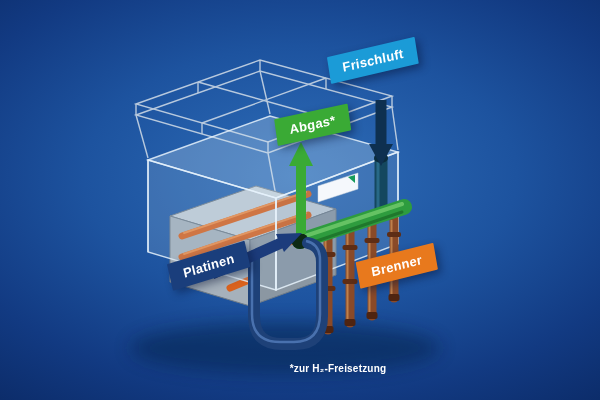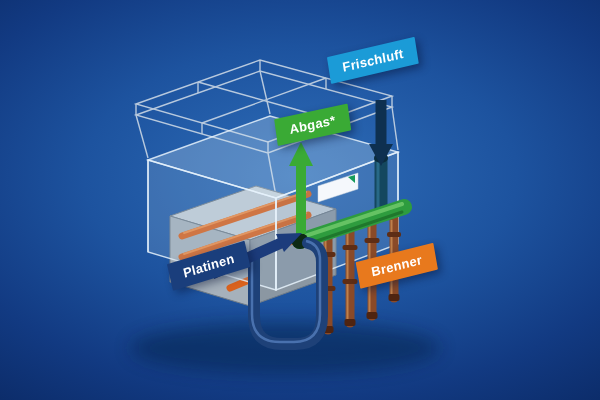--- a/index.html
+++ b/index.html
@@ -153,13 +153,14 @@
       <line x1="212" y1="274" x2="281" y2="243" stroke="#1c3c7c" stroke-width="11"></line>
       <polygon points="302,233 284,252 276,234" fill="#1c3c7c"></polygon>
     </g>
   </svg>
 
   <div class="flag flag-frischluft">Frischluft</div>
   <div class="flag flag-abgas">Abgas*</div>
   <div class="flag flag-platinen">Platinen</div>
   <div class="flag flag-brenner">Brenner</div>
 
+  <div class="footnote">*zur H₂-Freisetzung</div>
 </div>
 
 </body></html>

